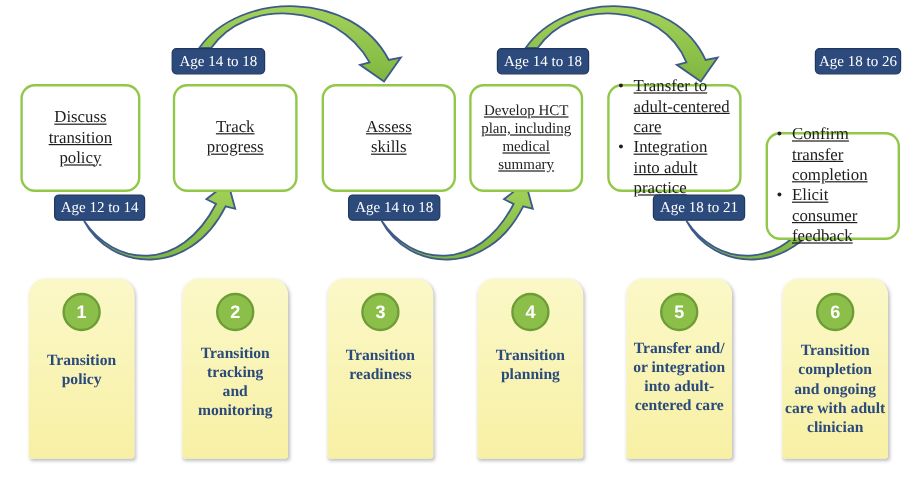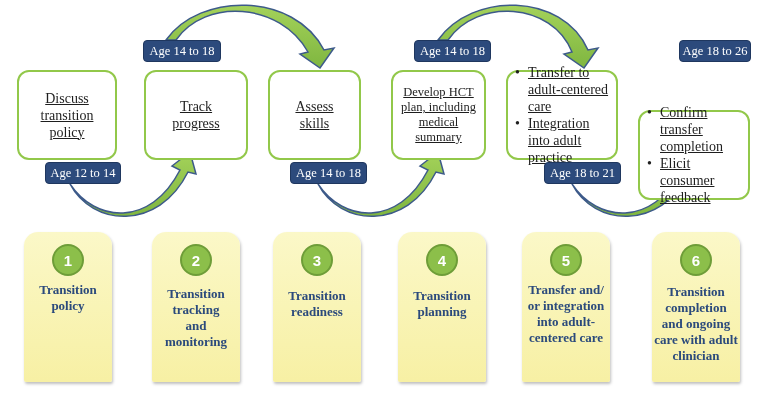--- a/index.html
+++ b/index.html
@@ -65,21 +65,21 @@
     <path d="M448,40 C477,-2 552,2 572,52 L564,54 L584,68 L598,48 L588,50 C562,-8 472,-8 438,40 Z" fill="url(#ag)" stroke="#3d5a8a" stroke-width="1.5"></path>
   </g>
 </svg>
 
 <div class="step-box" style="left:17px;top:70px;width:100px;height:90px;">
     <span>Discuss transition policy</span>
   </div>
 <div class="step-box" style="left:144px;top:70px;width:104px;height:90px;">
     <span style="width:60px">Track progress</span>
   </div>
-<div class="step-box" style="left:268px;top:70px;width:93px;height:90px;">
+<div class="step-box" style="left:268px;top:70px;width:112px;height:90px;">
     <span style="width:50px">Assess skills</span>
   </div>
 <div class="step-box small" style="left:391px;top:70px;width:95px;height:90px;">
     <span>Develop HCT plan, including medical summary</span>
   </div>
 <div class="step-box" style="left:506px;top:70px;width:112px;height:90px;justify-content:flex-start;">
   <ul>
     <li>Transfer to adult-centered care</li>
     <li>Integration into adult practice</li>
   </ul>
@@ -93,21 +93,21 @@
 
 <div class="age-tag" style="left:45px;top:162px;width:76px;">Age 12 to 14</div>
 <div class="age-tag" style="left:143px;top:40px;width:78px;">Age 14 to 18</div>
 <div class="age-tag" style="left:290px;top:162px;width:77px;">Age 14 to 18</div>
 <div class="age-tag" style="left:414px;top:40px;width:77px;">Age 14 to 18</div>
 <div class="age-tag" style="left:544px;top:162px;width:77px;">Age 18 to 21</div>
 <div class="age-tag" style="left:679px;top:40px;width:72px;">Age 18 to 26</div>
 
 <div class="card" style="left:24px;">
   <div class="num">1</div>
-  <div class="card-label" style="margin-top:6px">Transition policy</div>
+  <div class="card-label" style="margin-top:16px">Transition policy</div>
 </div>
 <div class="card" style="left:152px;">
   <div class="num">2</div>
   <div class="card-label" style="width:66px">Transition tracking and monitoring</div>
 </div>
 <div class="card" style="left:273px;">
   <div class="num">3</div>
   <div class="card-label" style="margin-top:12px">Transition readiness</div>
 </div>
 <div class="card" style="left:398px;">

